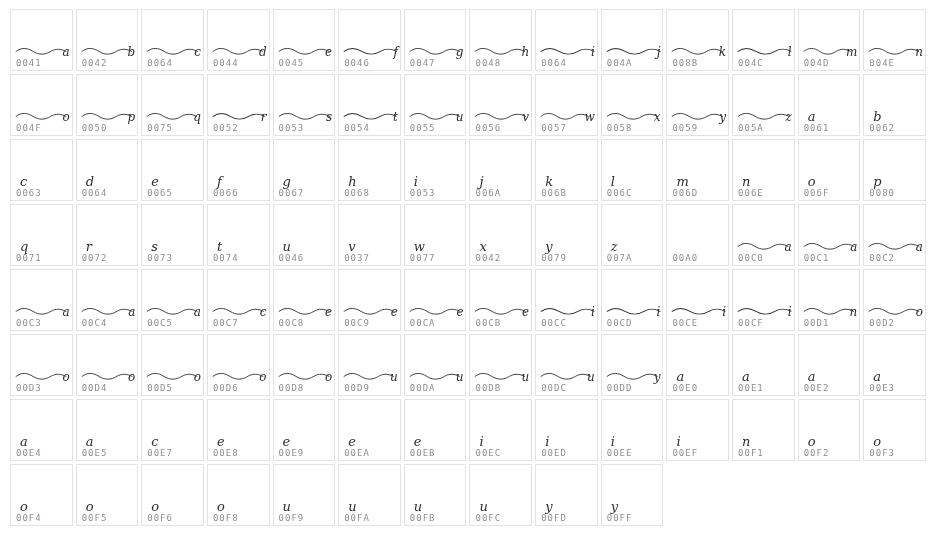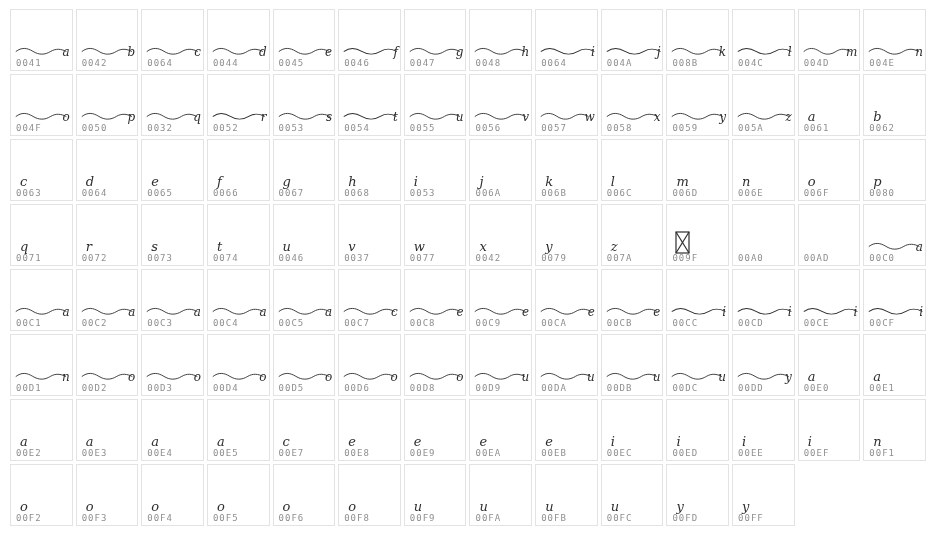--- a/index.html
+++ b/index.html
@@ -252,21 +252,21 @@
     <div class="code">0050</div>
   </div>
 
   <div class="cell">
     <div class="glyph">
         <svg class="wave" viewBox="0 0 52 14" preserveAspectRatio="none">
           <path d="M1 9 C 6 4.5 11 5 16.5 9 C 22 13 27.5 13 33 9 C 37.5 5.8 42.5 6.2 47 9"></path>
         </svg>
         <span class="letter swash-letter">q</span>
       </div>
-    <div class="code">0032</div>
+    <div class="code">0075</div>
   </div>
 
   <div class="cell">
     <div class="glyph">
         <svg class="wave" viewBox="0 0 52 14" preserveAspectRatio="none">
           <path d="M1 9 C 6 4.5 11 5 16.5 9 C 22 13 27.5 13 33 9 C 37.5 5.8 42.5 6.2 47 9"></path>
         </svg>
         <span class="letter swash-letter">r</span>
       </div>
     <div class="code">0052</div>
@@ -527,40 +527,26 @@
     <div class="code">0079</div>
   </div>
 
   <div class="cell">
     <div class="glyph">
         <span class="letter plain-letter">z</span>
       </div>
     <div class="code">007A</div>
   </div>
 
-  <div class="cell">
-    <div class="glyph">
-        <svg class="notdef" width="15" height="23" viewBox="0 0 15 23">
-          <rect x="1" y="1" width="13" height="21"></rect>
-          <line x1="1" y1="1" x2="14" y2="22"></line>
-          <line x1="14" y1="1" x2="1" y2="22"></line>
-        </svg>
-      </div>
-    <div class="code">009F</div>
-  </div>
 
   <div class="cell">
     <div class="glyph"></div>
     <div class="code">00A0</div>
   </div>
 
-  <div class="cell">
-    <div class="glyph"></div>
-    <div class="code">00AD</div>
-  </div>
 
   <div class="cell">
     <div class="glyph">
         <svg class="wave" viewBox="0 0 52 14" preserveAspectRatio="none">
           <path d="M1 9 C 6 4.5 11 5 16.5 9 C 22 13 27.5 13 33 9 C 37.5 5.8 42.5 6.2 47 9"></path>
         </svg>
         <span class="letter swash-letter">a</span>
       </div>
     <div class="code">00C0</div>
   </div>

